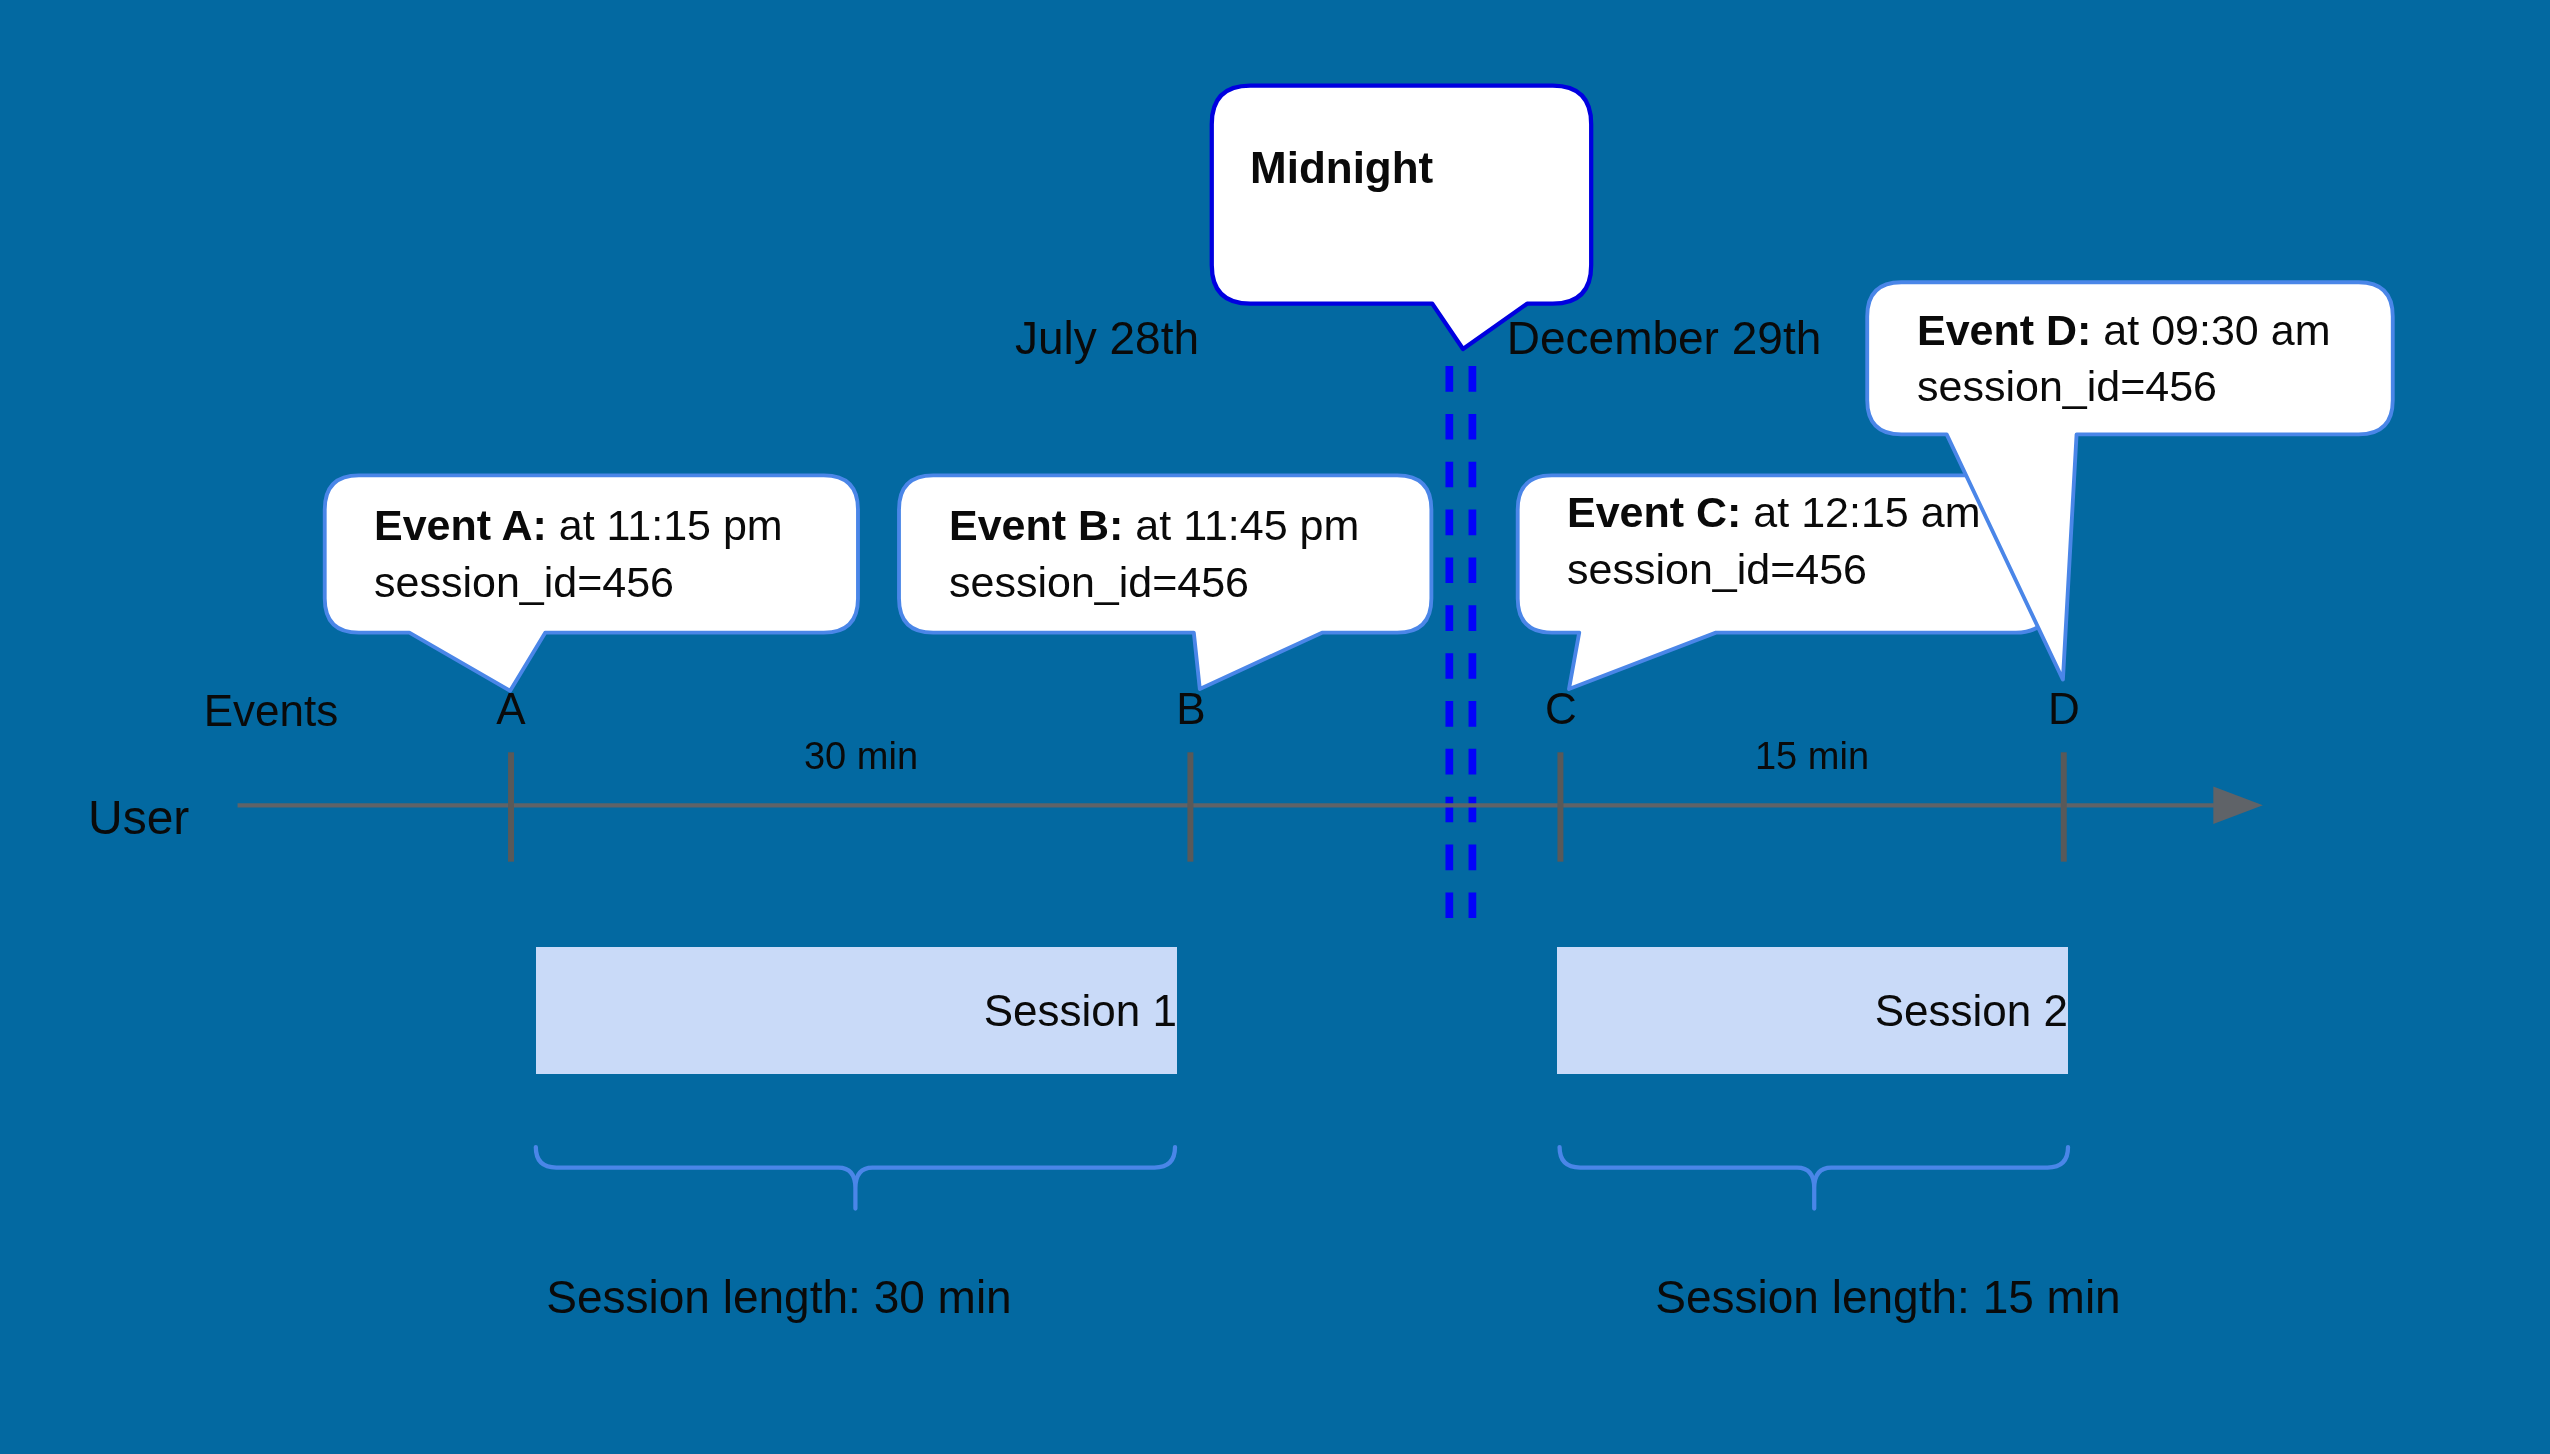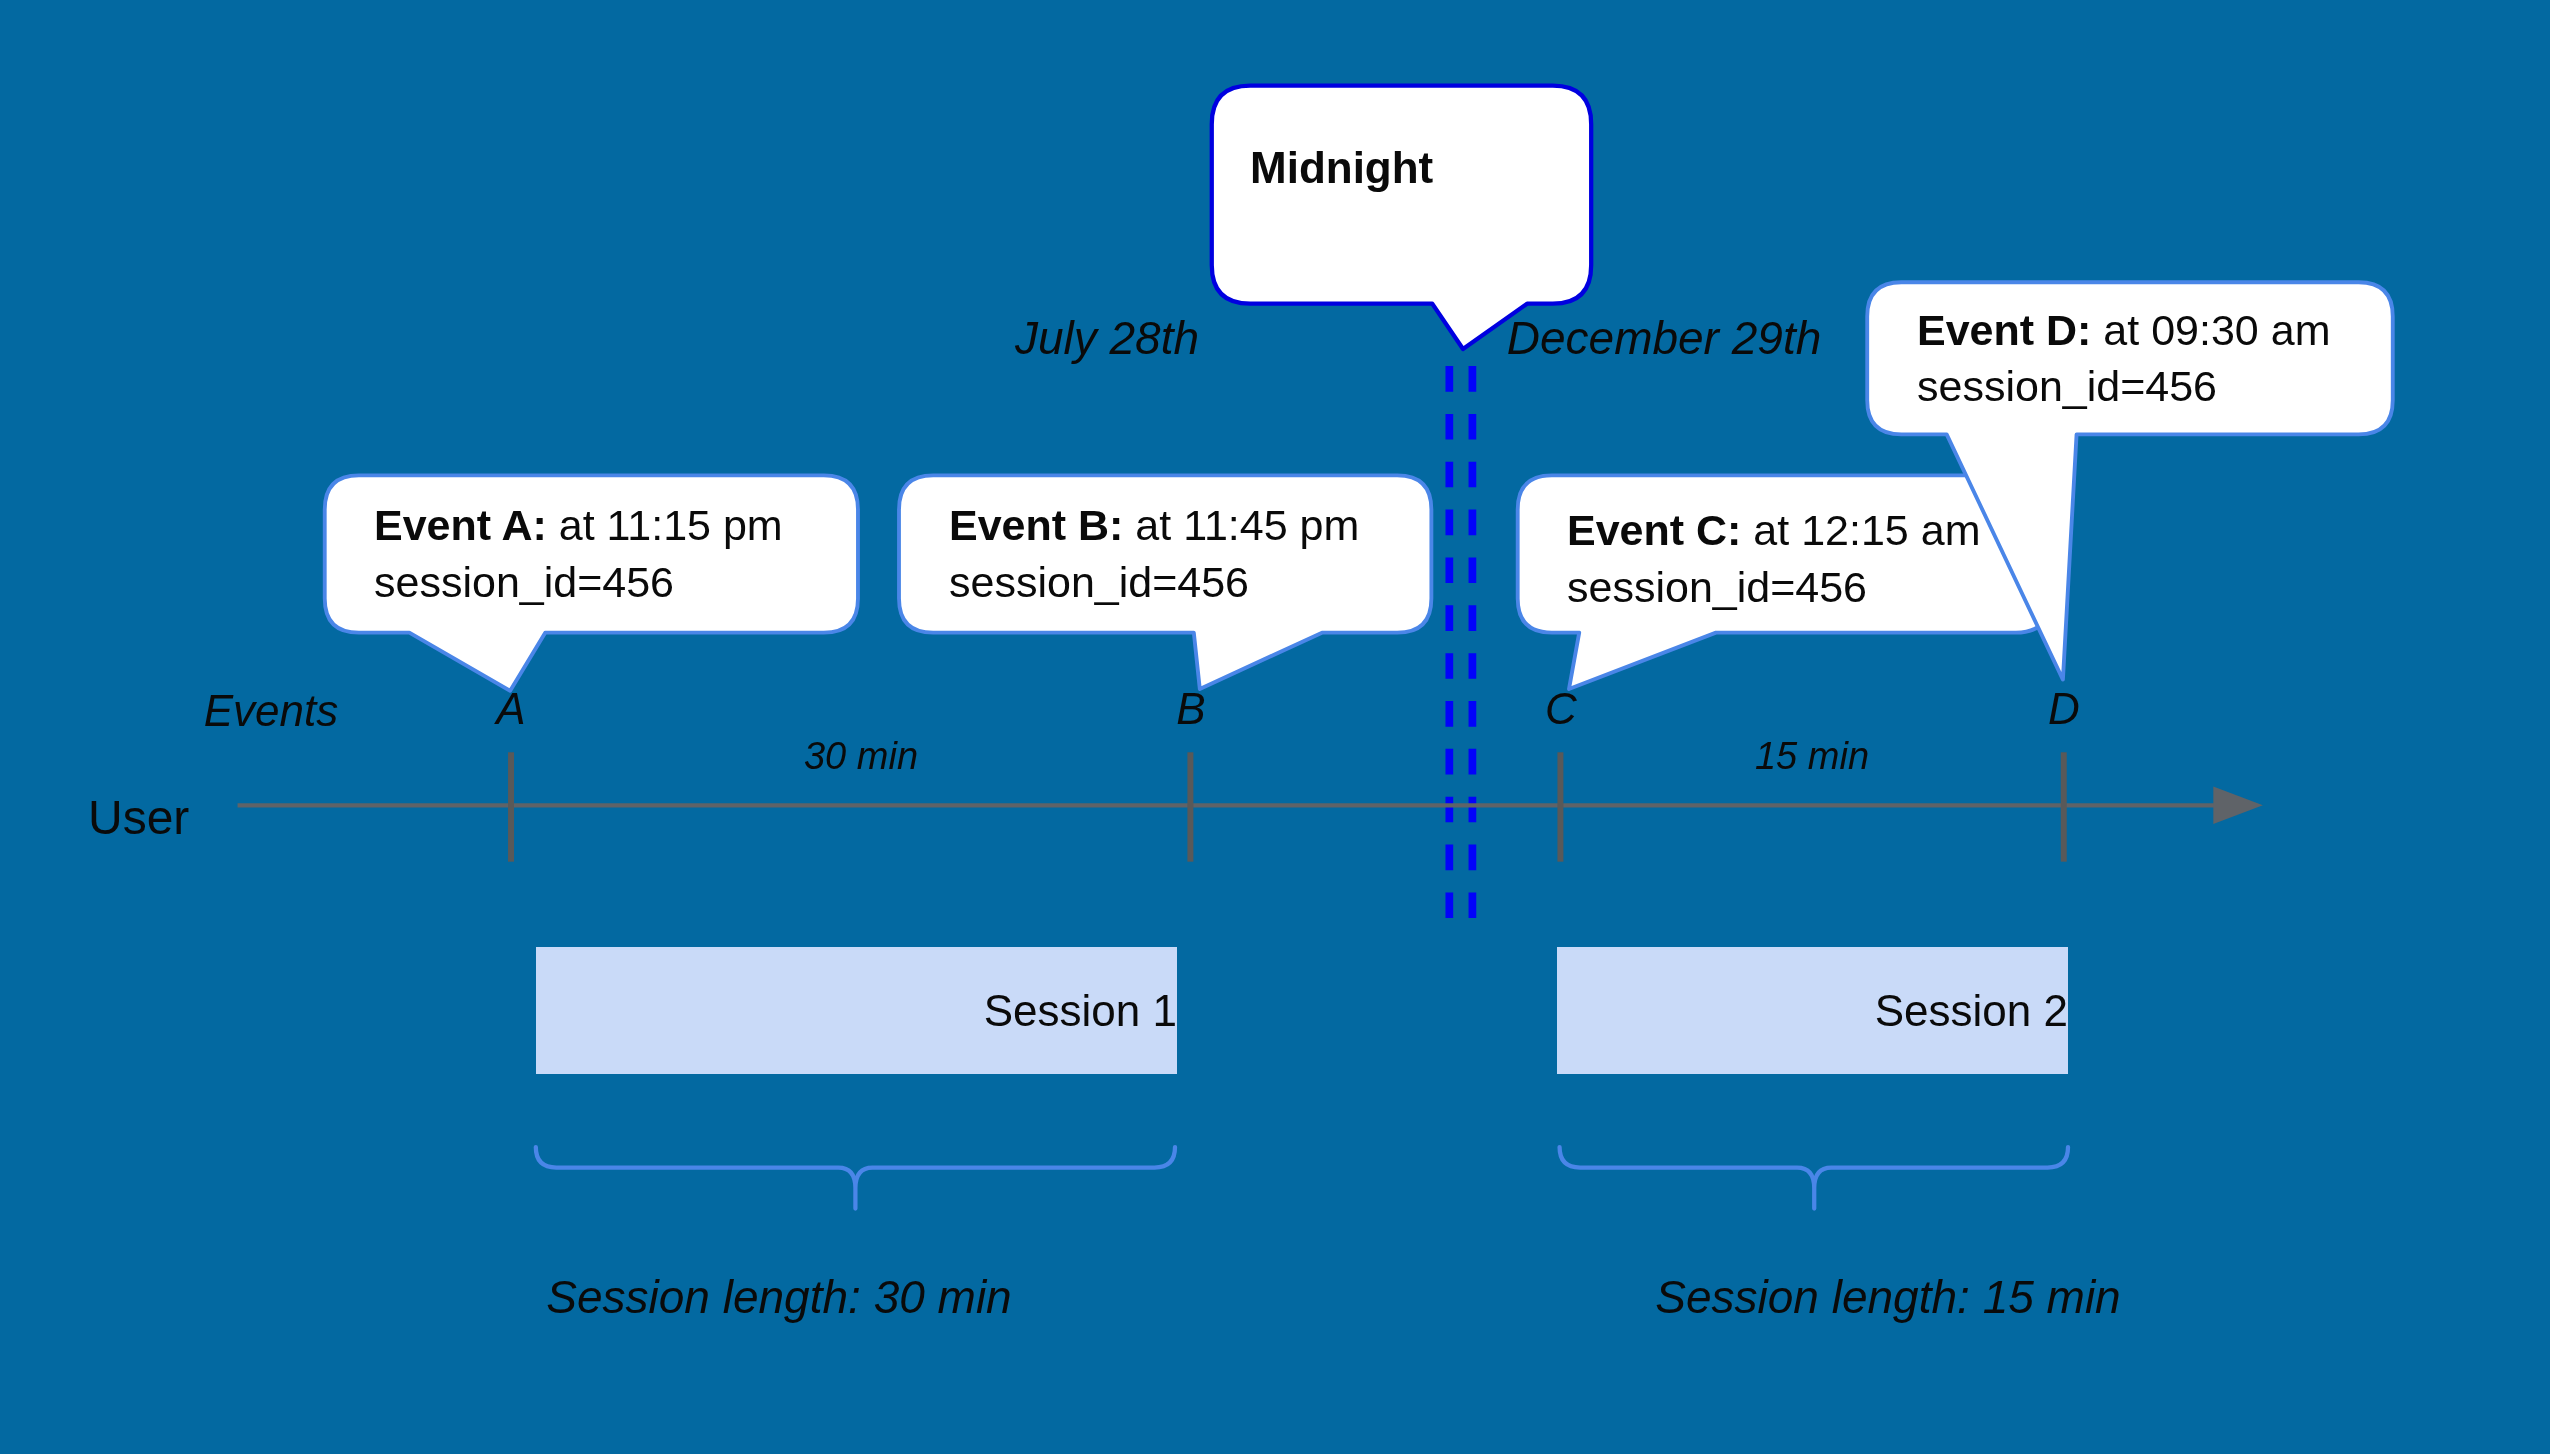--- a/index.html
+++ b/index.html
@@ -11,21 +11,21 @@
     --brace:#4a86e8;
     --text:#0a0a0a;
   }
   *{margin:0;padding:0;box-sizing:border-box;}
   html,body{width:2550px;height:1455px;background:#ffffff;overflow:hidden;}
   body{font-family:"Liberation Sans", sans-serif;color:var(--text);}
   #stage{position:relative;width:2550px;height:1455px;background:#0369a1;}
   #shapes{position:absolute;left:0;top:0;width:2550px;height:1455px;}
 
   .abs{position:absolute;}
-  .center{transform:translate(-50%,-50%);white-space:nowrap;font-style:italic;}
+  .center{transform:translate(-50%,-50%);white-space:nowrap;}
   .vcenter{transform:translateY(-50%);white-space:nowrap;}
 
   .date-label{font-size:46px;}
   .midnight-label{font-size:44px;font-weight:bold;}
   .point-label{font-size:44px;}
   .axis-label{font-size:44px;}
   .user-label{font-size:48px;}
   .interval-label{font-size:38px;}
   .session-len{font-size:46px;}
 
@@ -83,21 +83,21 @@
   <div class="abs center date-label" style="left:1664px;top:338px;">December 29th</div>
 
   <div class="callout-text" style="left:374px;top:475px;height:157px;">
     <div><span class="b">Event A:</span><span> at 11:15 pm</span></div>
     <div>session_id=456</div>
   </div>
   <div class="callout-text" style="left:949px;top:475px;height:157px;">
     <div><span class="b">Event B:</span><span> at 11:45 pm</span></div>
     <div>session_id=456</div>
   </div>
-  <div class="callout-text" style="left:1567px;top:480px;height:157px;">
+  <div class="callout-text" style="left:1567px;top:462px;height:157px;">
     <div><span class="b">Event C:</span><span> at 12:15 am</span></div>
     <div>session_id=456</div>
   </div>
   <div class="callout-text" style="left:1917px;top:282px;height:152px;">
     <div><span class="b">Event D:</span><span> at 09:30 am</span></div>
     <div>session_id=456</div>
   </div>
 
   <div class="abs center axis-label" style="left:271px;top:711px;">Events</div>
   <div class="abs vcenter user-label" style="left:88px;top:817px;">User</div>

